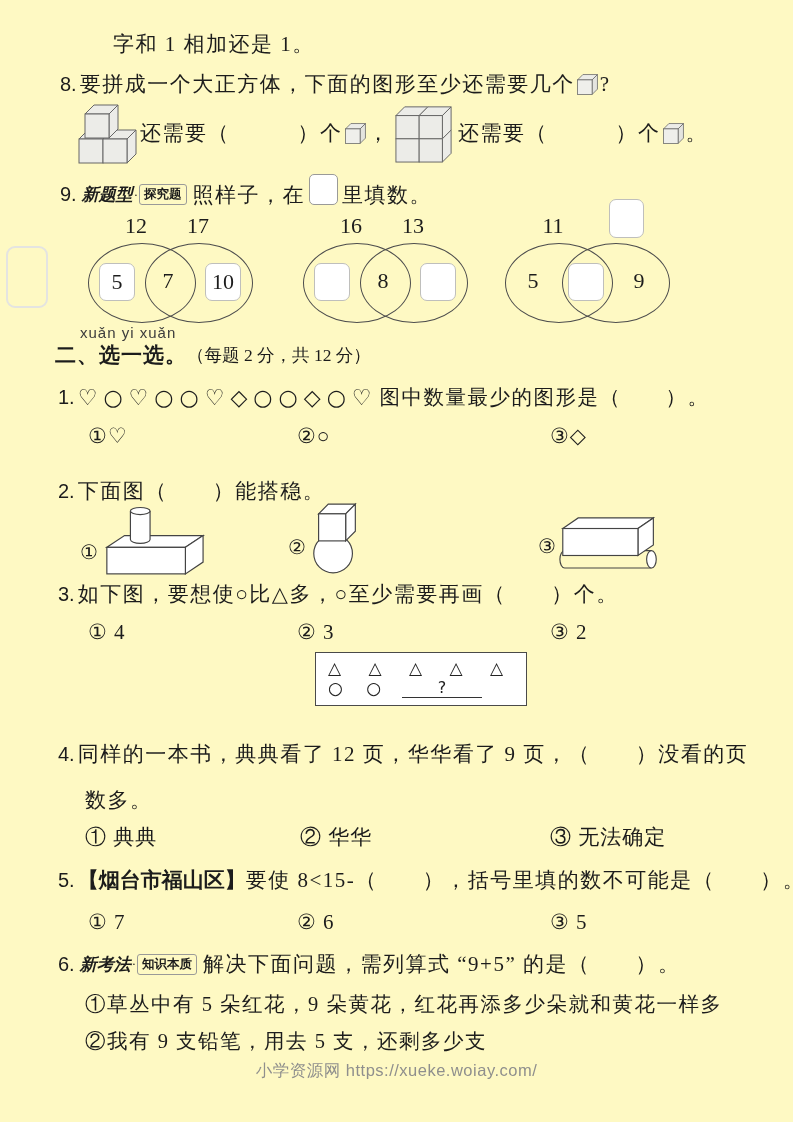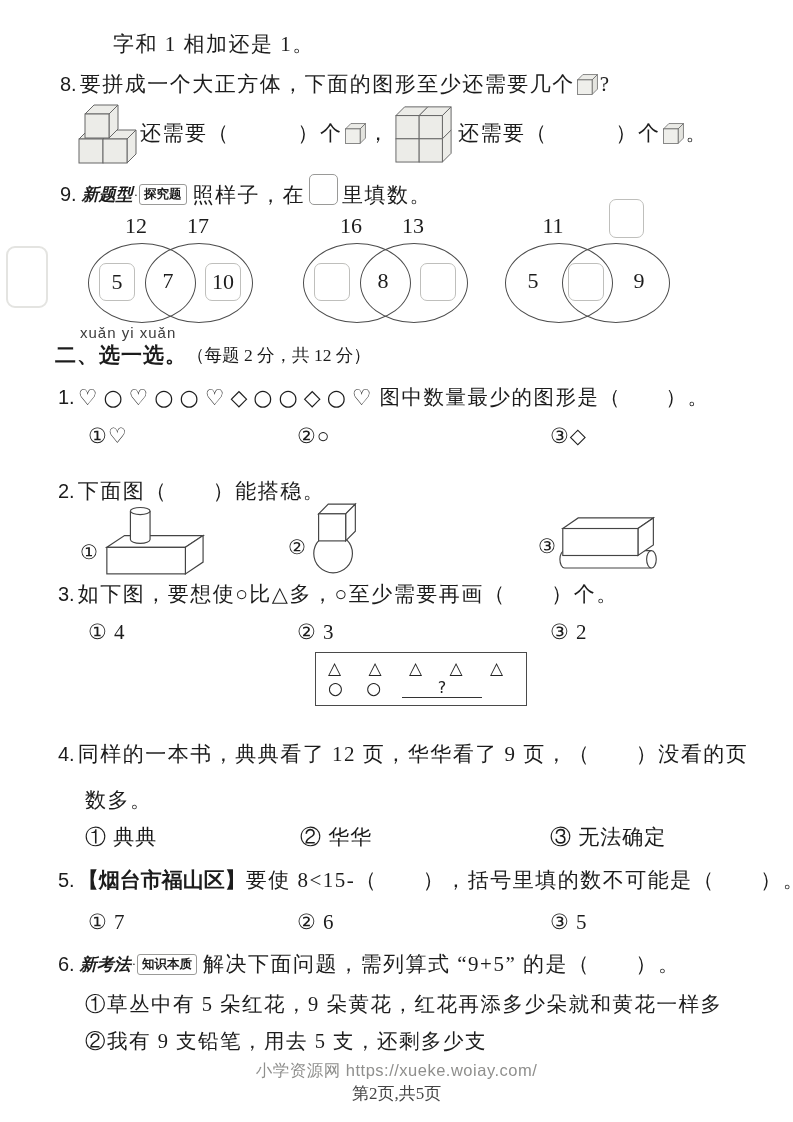--- a/index.html
+++ b/index.html
@@ -1,16 +1,16 @@
 <!DOCTYPE html>
 <html><head>
 <meta charset="utf-8">
 <style>
   html,body{margin:0;padding:0;background:#e9e9e7;}
-  #page{position:relative;width:793px;height:1122px;background:#ffffff;margin:0 auto;
+  #page{position:relative;width:793px;height:1122px;background:#fef9c3;margin:0 auto;
         font-family:"Liberation Serif","DejaVu Serif",serif;color:#1c1c1c;overflow:hidden;}
   .abs{position:absolute;}
   .row{display:flex;align-items:center;}
   .stem{font-size:21px;letter-spacing:1.5px;white-space:nowrap;}
   .qnum{font-family:"Liberation Sans","DejaVu Sans",sans-serif;font-size:20px;margin-right:3px;}
   .opts{position:absolute;width:100%;font-size:21px;letter-spacing:1px;}
   .opts span{position:absolute;white-space:nowrap;}
   .o1{left:88px;} .o2{left:297px;} .o3{left:550px;}
   .badge{display:inline-flex;align-items:center;margin:0 6px 0 2px;}
   .badge .b{font-weight:bold;font-style:italic;font-size:17px;font-family:"Liberation Sans",sans-serif;}
@@ -268,15 +268,14 @@
       <span class="b">新考法</span>
       <span class="d">·</span>
       <span class="t">知识本质</span>
     </span>
     <span class="stem">解决下面问题，需列算式 “9+5” 的是（　　）。</span>
   </div>
   <div class="abs stem" style="left:85px;top:990px;font-size:20.5px;">①草丛中有 5 朵红花，9 朵黄花，红花再添多少朵就和黄花一样多</div>
   <div class="abs stem" style="left:85px;top:1027px;font-size:20.5px;">②我有 9 支铅笔，用去 5 支，还剩多少支</div>
 
   <div class="abs footer1" style="top:1060px;">小学资源网 https://xueke.woiay.com/</div>
-  <div class="abs footer2" style="top:1082px;">第2页,共5页</div>
 
 </div>
 
 </body></html>

